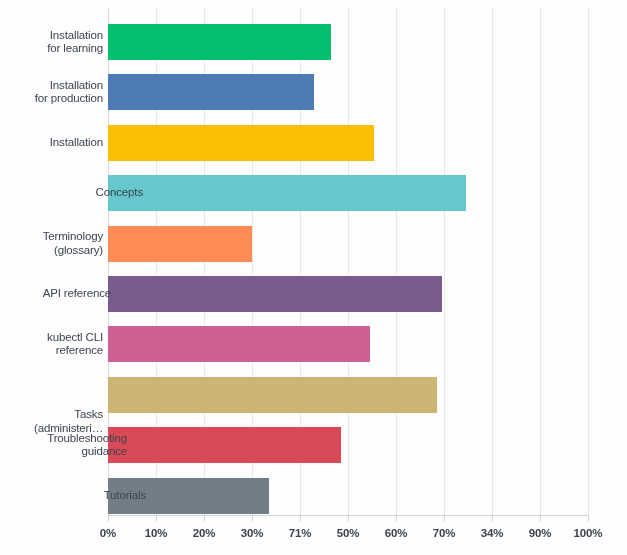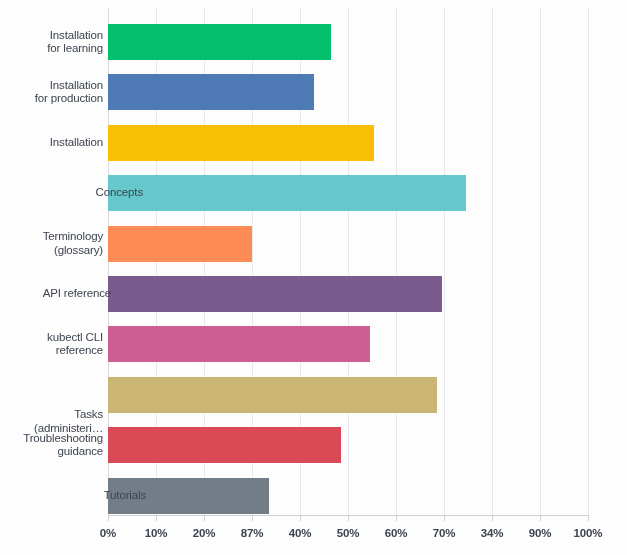--- a/index.html
+++ b/index.html
@@ -193,35 +193,35 @@
         <div class="cat-label-inner">API reference</div>
       </div>
       <div class="cat-label-wrap" style="top: 326.4px;">
         <div class="cat-label-inner">kubectl CLI
 reference</div>
       </div>
       <div class="cat-label-wrap" style="top: 376.8px; margin-top: 27px;">
         <div class="cat-label-inner">Tasks
 (administeri…</div>
       </div>
-      <div class="cat-label-wrap" style="top: 427.2px;">
+      <div class="cat-label-wrap" style="top: 427.2px; padding-left: 24px;">
         <div class="cat-label-inner">Troubleshooting
 guidance</div>
       </div>
       <div class="cat-label-wrap" style="top: 477.6px; padding-left: 43px;">
         <div class="cat-label-inner">Tutorials</div>
       </div>
     </div>
 
   <div id="xtick-labels">
       <div class="xtick" style="left: 108px;">0%</div>
       <div class="xtick" style="left: 156px;">10%</div>
       <div class="xtick" style="left: 204px;">20%</div>
-      <div class="xtick" style="left: 252px;">87%</div>
-      <div class="xtick" style="left: 300px;">40%</div>
+      <div class="xtick" style="left: 252px;">30%</div>
+      <div class="xtick" style="left: 300px;">71%</div>
       <div class="xtick" style="left: 348px;">50%</div>
       <div class="xtick" style="left: 396px;">60%</div>
       <div class="xtick" style="left: 444px;">70%</div>
       <div class="xtick" style="left: 492px;">34%</div>
       <div class="xtick" style="left: 540px;">90%</div>
       <div class="xtick" style="left: 588px;">100%</div>
     </div>
 
 </div>
 

